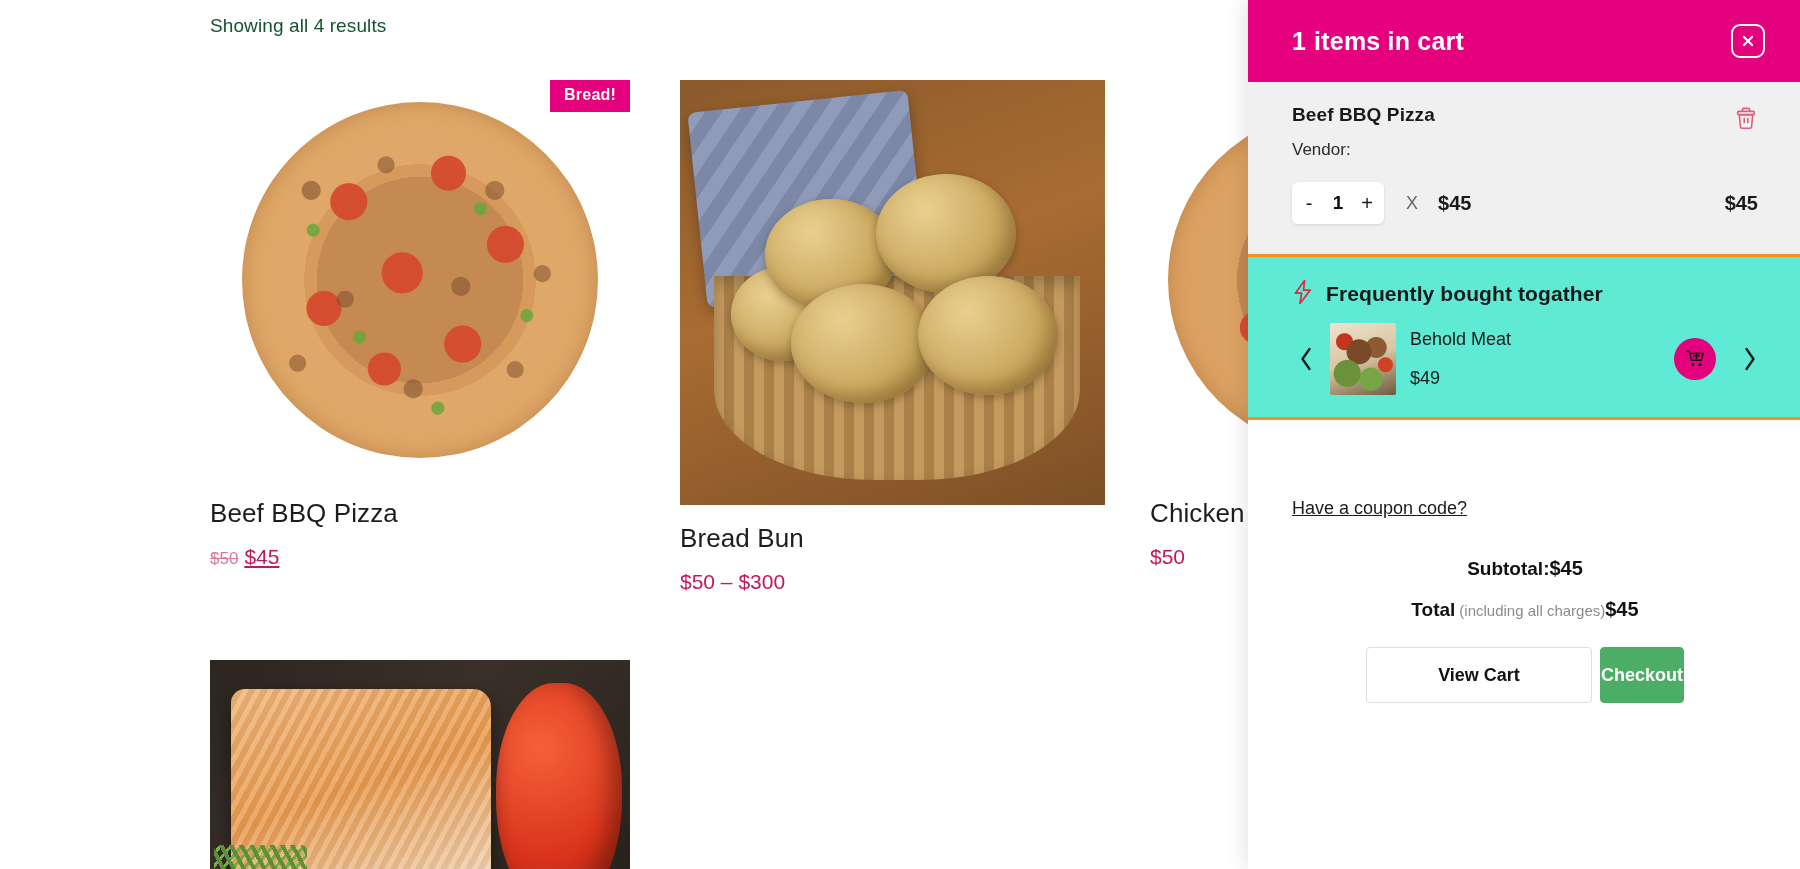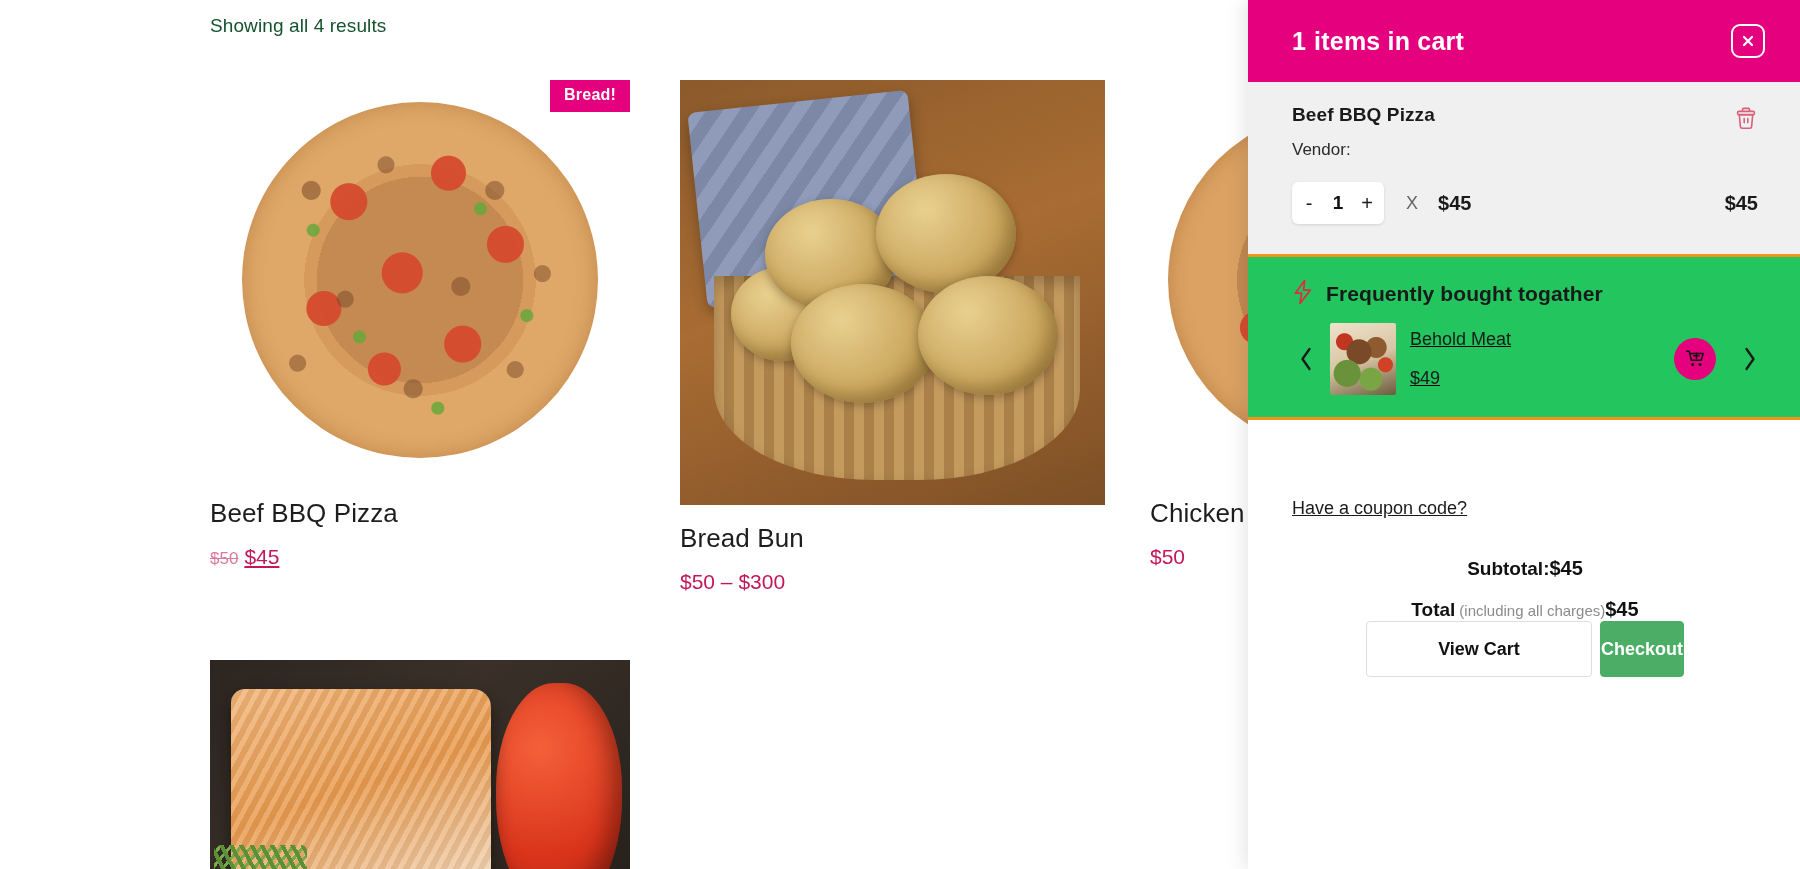--- a/index.html
+++ b/index.html
@@ -208,24 +208,24 @@
     font-size:20px; color:#1a1a1a; width:26px; height:40px; line-height:1;
     font-family:"Liberation Sans",sans-serif;
   }
   .stepper .qty { font-size:19px; font-weight:700; color:#111; min-width:22px; text-align:center;}
   .ci-x { margin-left:22px; font-size:18px; color:#666; }
   .ci-unit { margin-left:20px; font-size:20px; font-weight:700; color:#1a1a1a; }
   .ci-line-total { margin-left:auto; font-size:20px; font-weight:700; color:#1a1a1a; }
 
   .rule-orange { height:3px; background:#f0941e; flex:0 0 auto; }
 
-  .fbt { padding: 22px 36px 22px 44px; background:#22c55e; flex:0 0 auto;}
+  .fbt { padding: 22px 36px 22px 44px; background:#5eead4; flex:0 0 auto;}
   .fbt-head { display:flex; align-items:center; gap:12px; }
   .fbt-title { font-size:21px; font-weight:700; color:#1a1a1a; letter-spacing:.1px;}
-  .fbt-body { display:flex; align-items:center; margin-top:14px;text-decoration:underline; }
+  .fbt-body { display:flex; align-items:center; margin-top:14px; }
   .arrow-btn {
     background:transparent; border:0; cursor:pointer; padding:0 6px; line-height:0;
   }
   .fbt-thumb {
     width:66px; height:72px; margin:0 14px 0 10px; flex:0 0 auto;
     background:
       radial-gradient(circle at 26% 70%, #69923a 0 13px, transparent 14px),
       radial-gradient(circle at 62% 78%, #7aa544 0 11px, transparent 12px),
       radial-gradient(circle at 44% 40%, #7a4a28 0 12px, transparent 13px),
       radial-gradient(circle at 70% 34%, #8e5a30 0 10px, transparent 11px),
@@ -248,21 +248,21 @@
     margin-top: 78px; font-size:18px; color:#1a1a1a;
     text-decoration: underline; cursor:pointer; align-self:flex-start;
   }
   .sum-row { display:flex; align-items:baseline; justify-content:space-between; }
   .subtotal { margin-top: 38px; }
   .sum-label { font-size:19px; font-weight:700; color:#111; }
   .sum-val { font-size:20px; font-weight:700; color:#111; }
   .dashed { margin-top:16px; border-top:2px dashed #cfcfcf; height:0;}
   .total { }
   .total .sum-label .note { font-weight:400; font-size:15px; color:#8b8b8b; margin-left:4px;}
-  .cart-actions { display:flex; gap:8px; }
+  .cart-actions { display:flex; gap:8px; margin-top:26px; }
   .btn {
     height:56px; border-radius:4px; font-size:18px; font-weight:700;
     display:flex; align-items:center; justify-content:center; cursor:pointer;
     font-family:"Liberation Sans",sans-serif;
   }
   .btn-view { flex:0 0 226px; background:#ffffff; border:1px solid #dedede; color:#111; }
   .btn-checkout { flex:1 1 auto; background:#4cae66; border:1px solid #4cae66; color:#ffffff; }
 </style>
 </head>
 <body>

